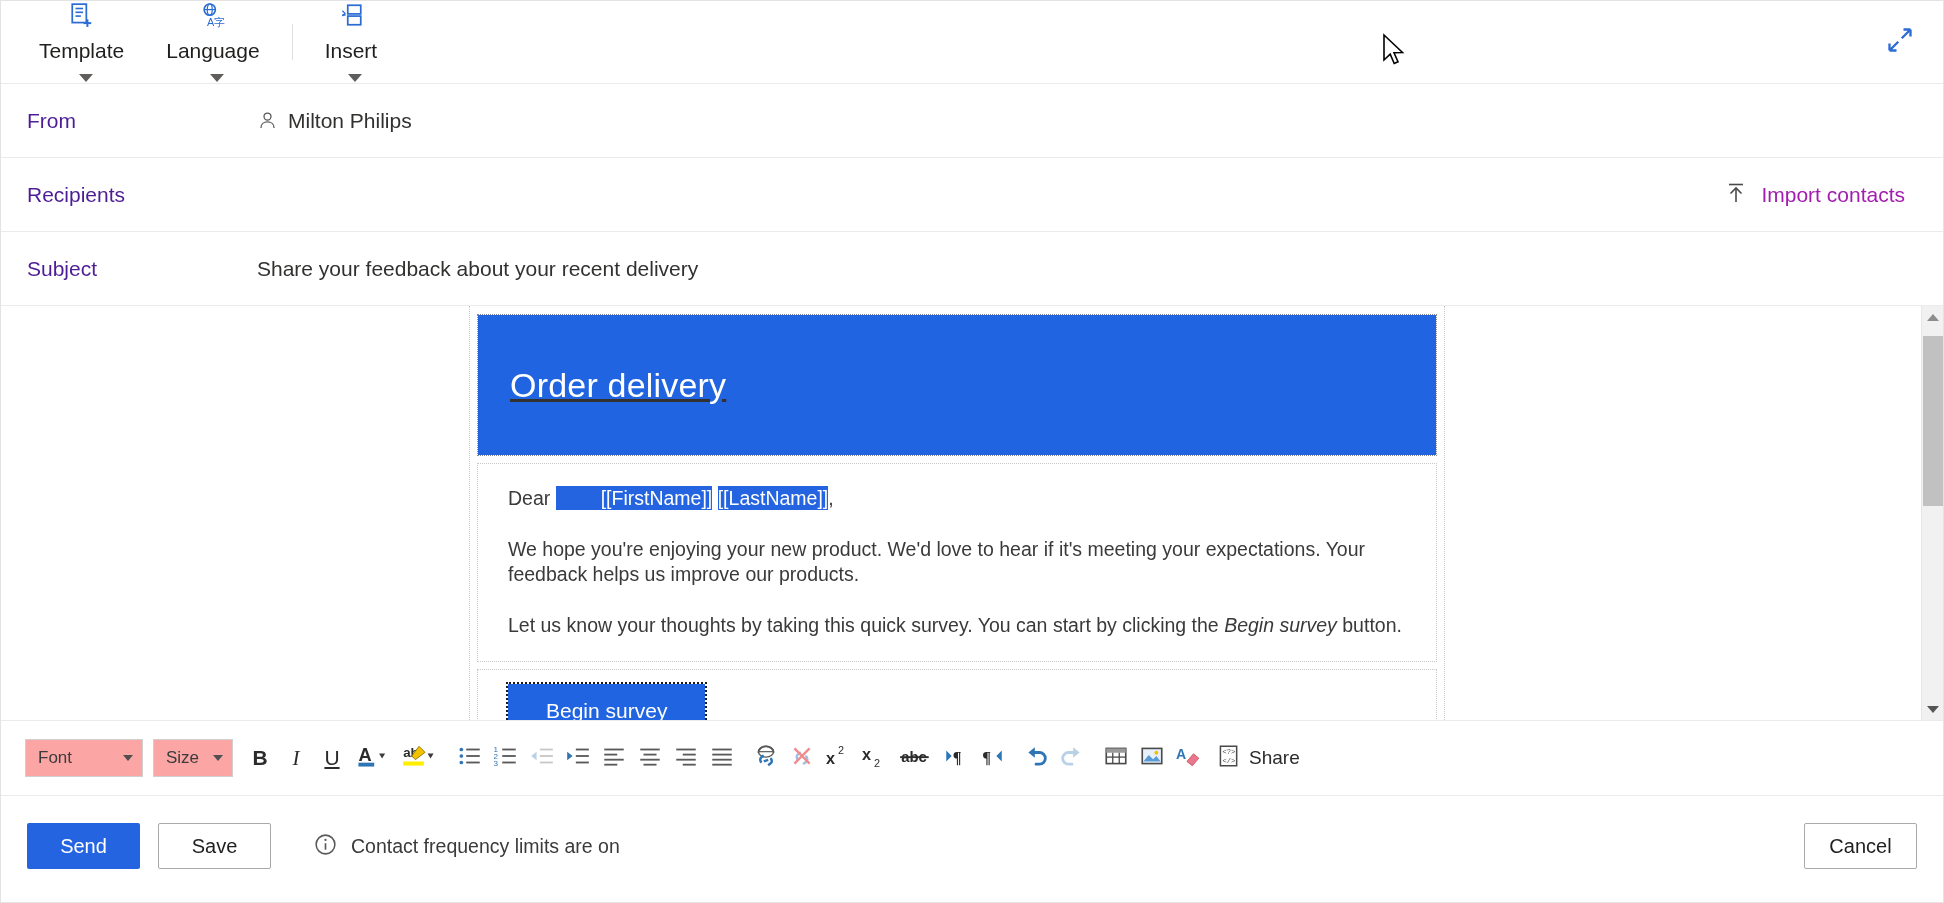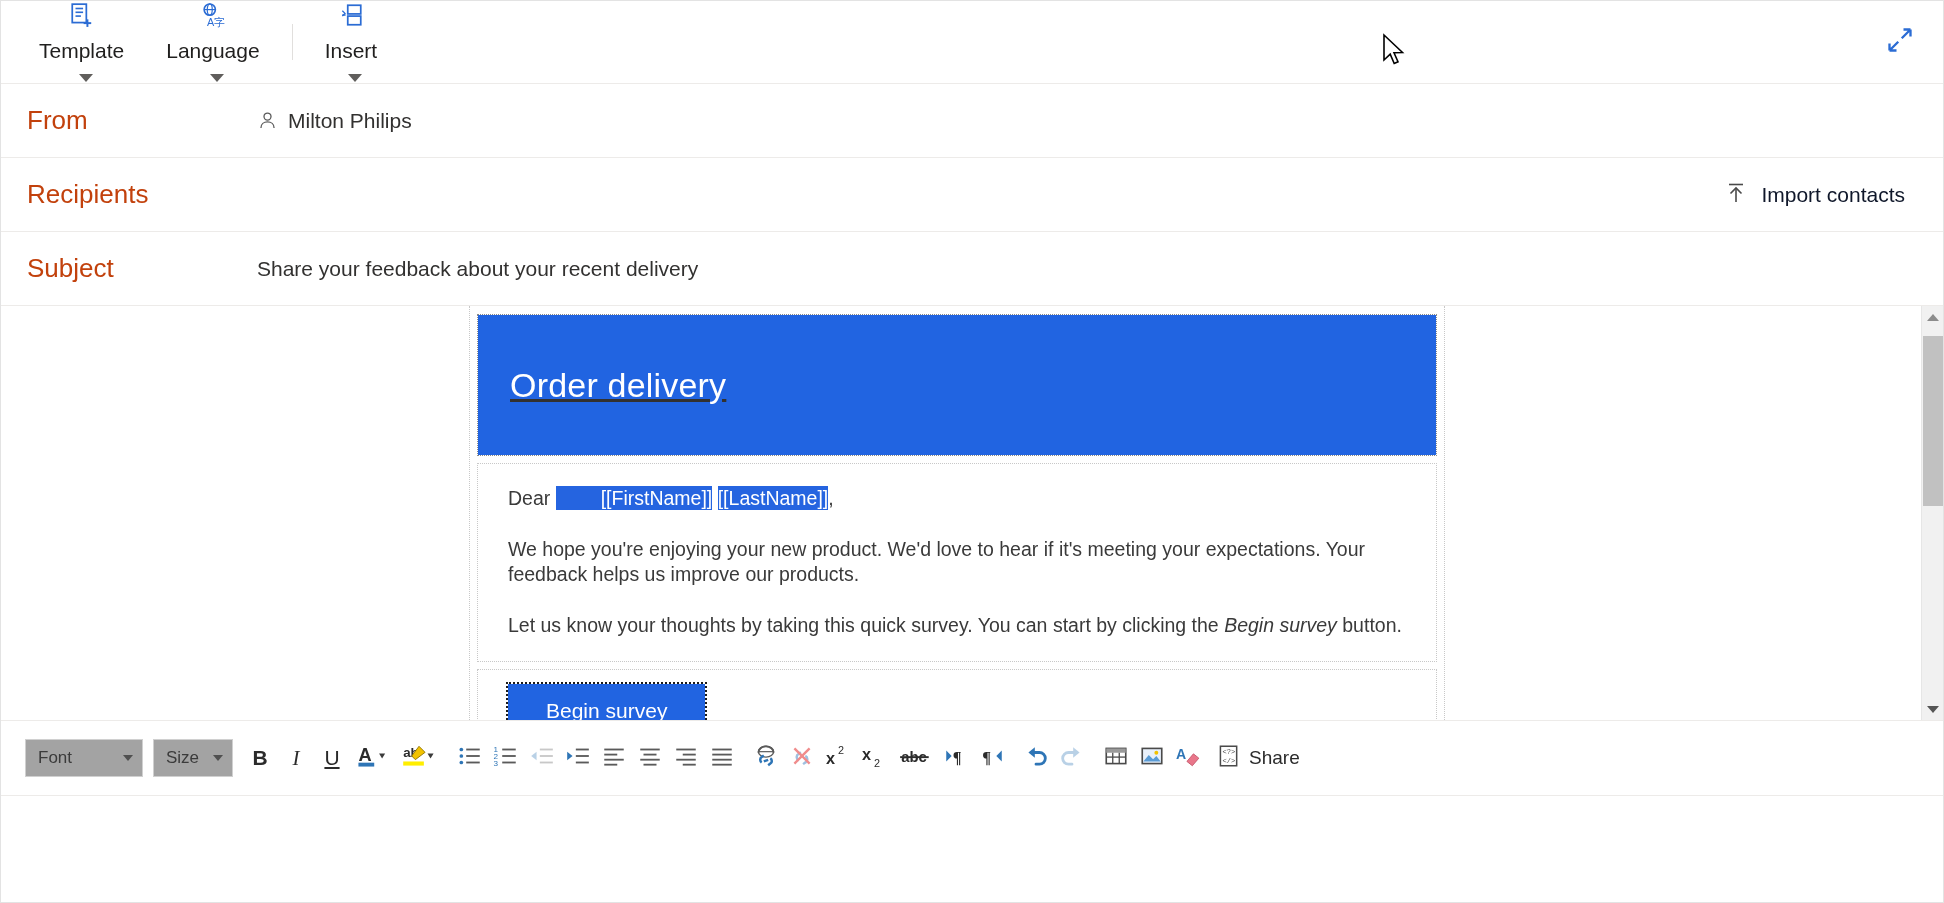--- a/index.html
+++ b/index.html
@@ -65,43 +65,43 @@
   .frow {
     display: flex;
     align-items: center;
     height: 74px;
     padding: 0 26px;
     border-bottom: 1px solid #edebe9;
     position: relative;
   }
   .frow-label {
     width: 230px;
-    font-size: 26px;
-    color: #c2410c;
+    font-size: 21px;
+    color: #4c1d95;
     flex: none;
   }
   .frow-value {
     font-size: 21px;
     color: #323130;
     display: flex;
     align-items: center;
     gap: 10px;
   }
   .frow-value.empty { flex: 1; height: 100%; cursor: text; }
   .person-ico { width: 21px; height: 21px; display: block; }
   .import-btn {
     position: absolute;
     right: 26px; top: 50%;
     transform: translateY(-50%);
     display: flex; align-items: center; gap: 13px;
     padding: 7px 12px;
     cursor: pointer;
     border-radius: 2px;
   }
-  .import-label { font-size: 21px; color: #0f172a; }
+  .import-label { font-size: 21px; color: #a21caf; }
 
   
   .canvas {
     position: relative;
     height: 415px;
     background: #ffffff;
     border-bottom: 1px solid #edebe9;
     overflow: hidden;
   }
   .email-card {
@@ -203,21 +203,21 @@
     display: flex;
     align-items: center;
     padding: 0 24px;
     gap: 2px;
     background: #ffffff;
     border-bottom: 1px solid #edebe9;
   }
   .combo {
     width: 118px; height: 38px;
     border: 1px solid #d0d0d0;
-    background: #a3a3a3;
+    background: #fca5a5;
     display: flex; align-items: center;
     justify-content: space-between;
     padding: 0 9px 0 12px;
     font-size: 17px;
     color: #3b3b3b;
     cursor: pointer;
     margin-right: 8px;
   }
   .combo.small { width: 80px; }
   .combo .cb-chev {
@@ -655,20 +655,39 @@
         <svg viewBox="0 0 24 24" width="26" height="26">
           <rect x="5" y="3" width="15" height="18" fill="none" stroke="#4a4a4a" stroke-width="1.4"></rect>
           <text x="7" y="10" font-size="6.5" fill="#4a4a4a" font-family="'Liberation Mono',monospace">&lt;?&gt;</text>
           <text x="7" y="18" font-size="6.5" fill="#4a4a4a" font-family="'Liberation Mono',monospace">&lt;/&gt;</text>
         </svg>
       </span>
       <span class="src-label">Share</span>
     </div>
   </div>
 
+  <div class="footer">
+    <div class="btn btn-primary" style="background:#2564e0;">Send</div>
+    <div class="btn btn-default">Save</div>
+
+    <div class="note">
+      <span>
+        <svg viewBox="0 0 24 24" width="25" height="25">
+          <circle cx="12" cy="12" r="9" fill="none" stroke="#5a5a5a" stroke-width="1.5"></circle>
+          <circle cx="12" cy="7.6" r="1.1" fill="#5a5a5a"></circle>
+          <line x1="12" y1="10.8" x2="12" y2="17" stroke="#5a5a5a" stroke-width="1.6"></line>
+        </svg>
+      </span>
+      <span class="note-text">Contact frequency limits are on</span>
+    </div>
+
+    <div class="cancel-wrap">
+      <div class="btn btn-default">Cancel</div>
+    </div>
+  </div>
 
   <div class="cursor" style="left:1381px; top:32px;">
     <svg width="26" height="38" viewBox="0 0 26 38">
       <path d="M2 2 L2 27 L8.2 21.2 L12.2 30.5 L16 28.8 L12 19.8 L20.5 19.5 z" fill="#ffffff" stroke="#000000" stroke-width="1.6" stroke-linejoin="miter"></path>
     </svg>
   </div>
 
 </div>
 
 </body></html>

